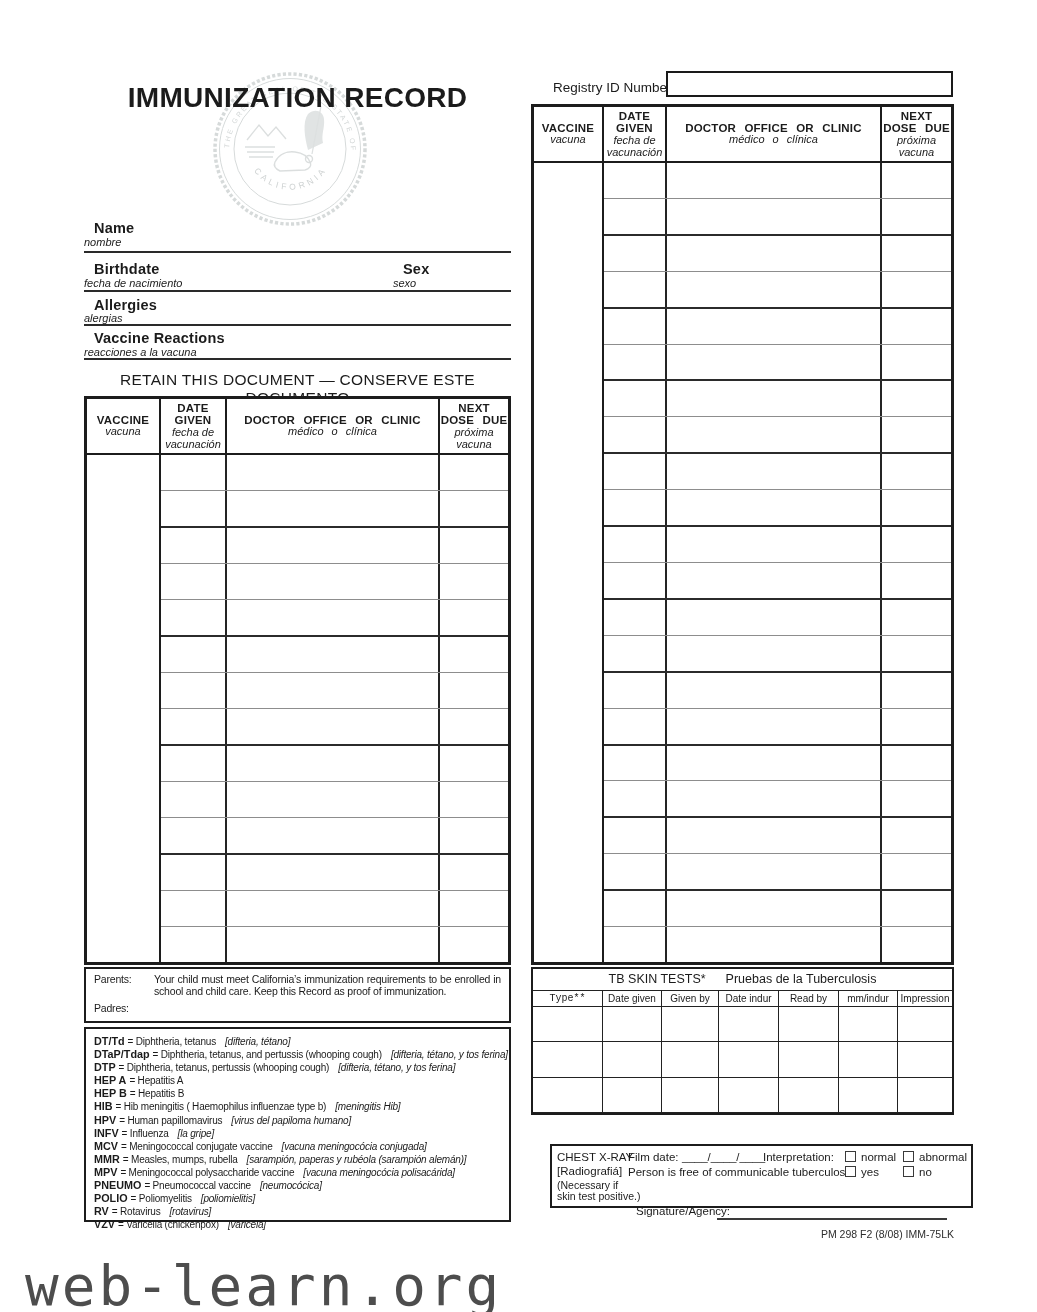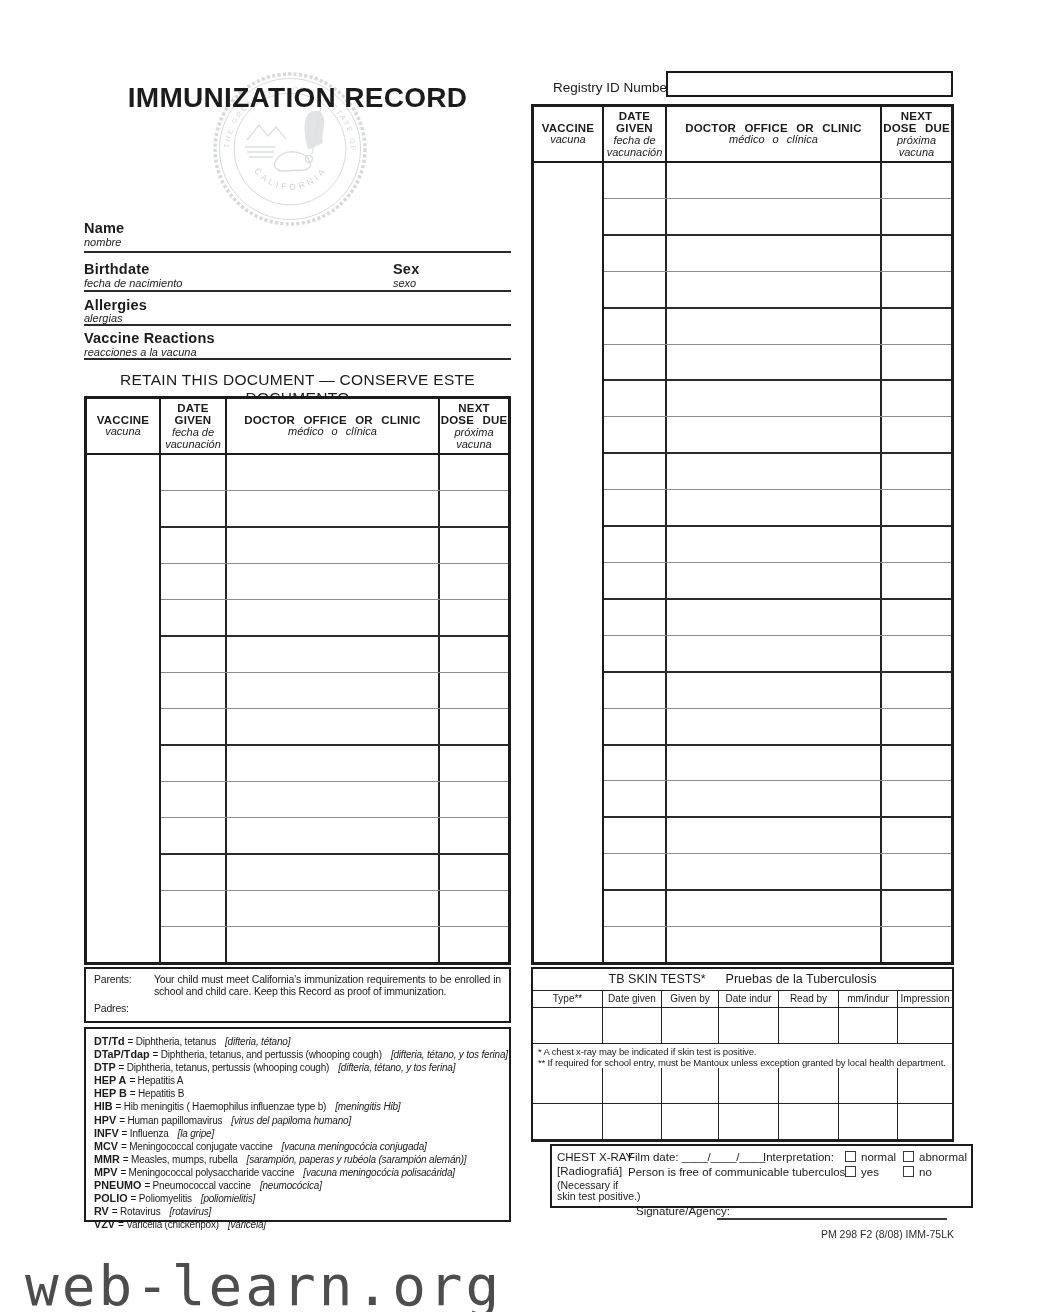--- a/index.html
+++ b/index.html
@@ -15,21 +15,21 @@
          font-size:28px;font-weight:bold;letter-spacing:.3px;z-index:2;}
   .subtitle{position:absolute;left:84px;top:112px;width:427px;text-align:center;
             font-style:italic;font-size:15.5px;z-index:2;}
 
   
   .reg-label{position:absolute;left:553px;top:80px;font-size:13.5px;}
   .reg-box{position:absolute;left:666px;top:71px;width:287px;height:26px;
            border:2px solid #1a1a1a;box-sizing:border-box;background:#fff;}
 
   
-  .fl{position:absolute;font-weight:bold;font-size:14.5px;letter-spacing:.2px;}
+  .fl{position:absolute;font-weight:bold;font-size:14.5px;letter-spacing:.2px;margin-left:10px;}
   .fs{position:absolute;font-style:italic;font-size:11px;}
   .fline{position:absolute;left:84px;width:427px;height:2px;background:#2a2a2a;}
 
   .retain{position:absolute;left:84px;top:371px;width:427px;text-align:center;
           font-size:15.5px;letter-spacing:.3px;}
 
   
   .vt{position:absolute;border:3px solid #1c1c1c;box-sizing:border-box;
       display:flex;flex-direction:column;background:#fff;}
   .lt{left:84px;top:396px;width:427px;height:569px;}
@@ -64,32 +64,32 @@
 
   
   .legend{position:absolute;left:84px;top:1027px;width:427px;height:195px;
           border:2.5px solid #1c1c1c;box-sizing:border-box;padding:6px 4px 0 8px;}
   .lg-row{font-size:10px;line-height:12.1px;white-space:nowrap;letter-spacing:-.2px;}
   .lg-row b{font-size:10.8px;letter-spacing:0;}
   .lg-row .lg-en{margin-left:3px;}
   .lg-row i{margin-left:9px;}
 
   
-  .tb{position:absolute;left:531px;top:967px;width:423px;height:175px;
+  .tb{position:absolute;left:531px;top:967px;width:423px;height:148px;
       border:2.5px solid #1c1c1c;box-sizing:border-box;display:flex;flex-direction:column;justify-content:flex-end;}
   .tb-title{height:22px;display:flex;justify-content:center;align-items:center;gap:20px;
             border-bottom:1.5px solid #222;font-size:12.5px;box-sizing:border-box;}
   .tb-cols{display:flex;height:17px;border-bottom:1.5px solid #222;box-sizing:border-box;}
   .tb-c{box-sizing:border-box;text-align:center;font-size:10px;line-height:15px;
         border-right:1.5px solid #222;}
   .tb-c:last-child{border-right:none;}
   .tb-row{display:flex;height:36px;border-bottom:1.5px solid #222;box-sizing:border-box;}
   .tb-cell{box-sizing:border-box;border-right:1.5px solid #222;}
   .tb-cell:last-child{border-right:none;}
-  .w1{width:70px;} .w2{width:59px;} .w3{width:57px;} .w4{width:60px;}
+  .w1{width:70px;font-family:Liberation Mono, monospace;} .w2{width:59px;} .w3{width:57px;} .w4{width:60px;}
   .w5{width:60px;} .w6{width:59px;} .w7{flex:1;}
   .tb-notes{flex:1;padding:2px 5px 0 5px;font-size:9.5px;line-height:11.3px;letter-spacing:-.15px;}
 
   
   .cx{position:absolute;left:550px;top:1144px;width:423px;height:64px;
       border:2.5px solid #1c1c1c;box-sizing:border-box;font-size:11.5px;}
   .cx .abs{white-space:nowrap;}
   .cbox{display:inline-block;width:11px;height:11px;border:1.5px solid #3a3a3a;
         box-sizing:border-box;vertical-align:-1px;margin-right:5px;background:#fff;}
   .sig-line{position:absolute;left:165px;top:72px;width:230px;height:1.5px;background:#3a3a3a;}
@@ -439,24 +439,20 @@
     </div>
     <div class="tb-row">
       <div class="tb-cell w1"></div>
       <div class="tb-cell w2"></div>
       <div class="tb-cell w3"></div>
       <div class="tb-cell w4"></div>
       <div class="tb-cell w5"></div>
       <div class="tb-cell w6"></div>
       <div class="tb-cell w7"></div>
     </div>
-    <div class="tb-notes">
-      <div>*  A chest x-ray may be indicated if skin test is positive.</div>
-      <div>** If required for school entry, must be Mantoux unless exception granted by local health department.</div>
-    </div>
   <div class="tb-row">
       <div class="tb-cell w1"></div>
       <div class="tb-cell w2"></div>
       <div class="tb-cell w3"></div>
       <div class="tb-cell w4"></div>
       <div class="tb-cell w5"></div>
       <div class="tb-cell w6"></div>
       <div class="tb-cell w7"></div>
     </div>
       <div class="tb-row">

